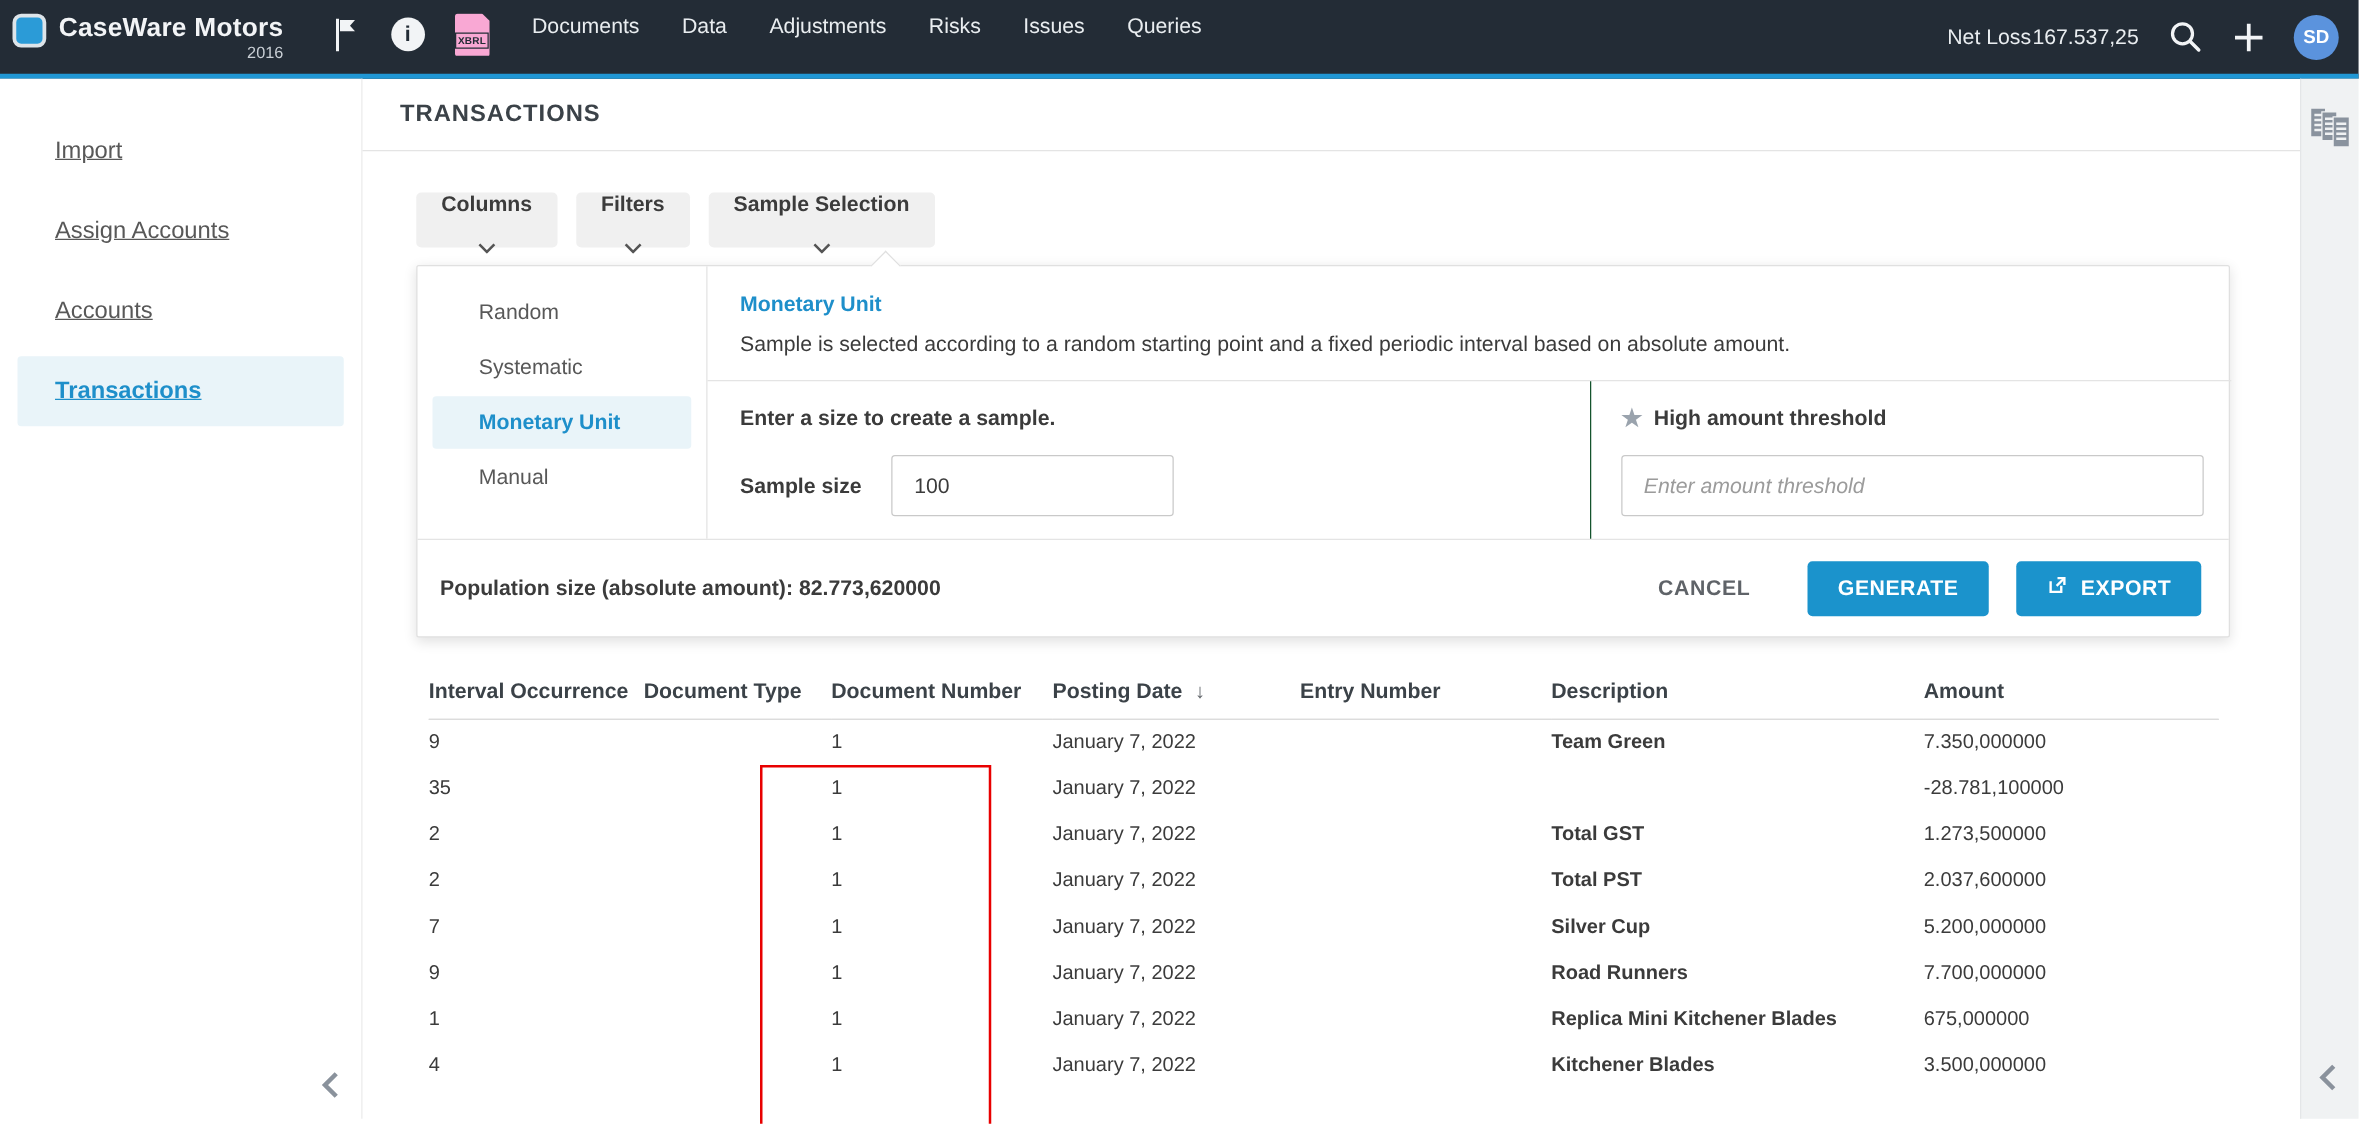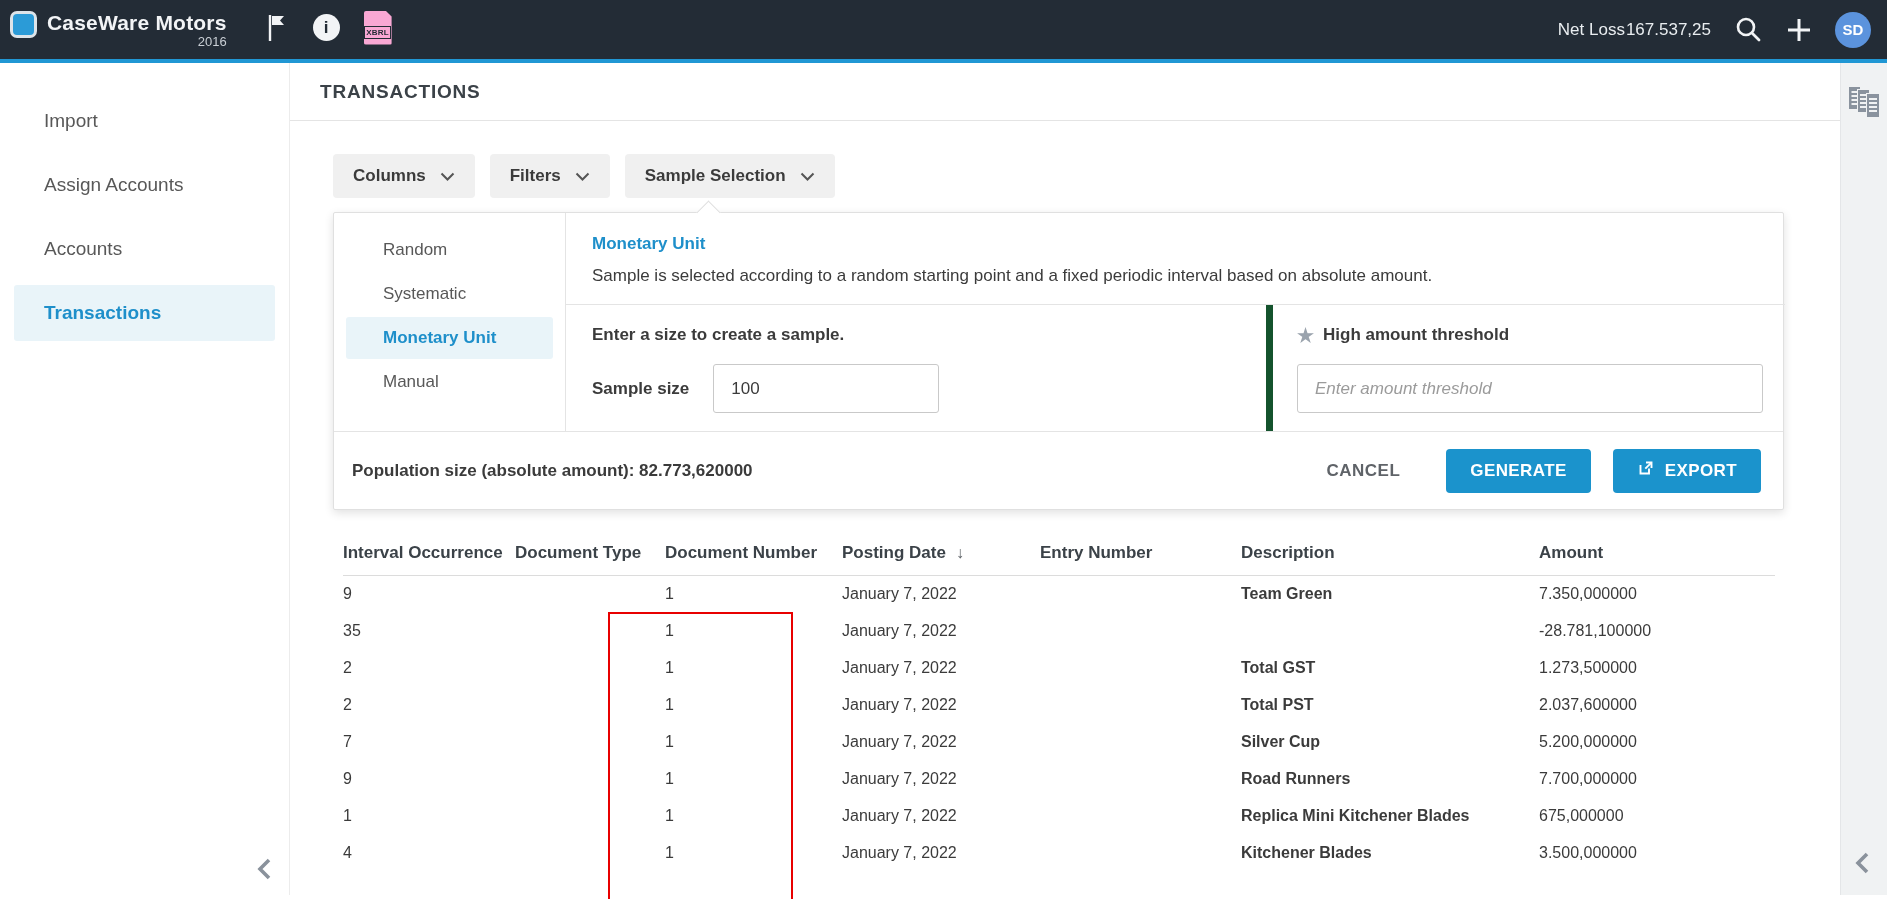--- a/index.html
+++ b/index.html
@@ -30,51 +30,51 @@
   .netloss { display:flex; align-items:center; gap:1px; color:#e9edf0; font-size:17px; }
   .search-ic svg, .plus-ic svg { display:block; }
   .avatar { width:36px; height:36px; border-radius:50%; background:#5b93dd; color:#fff;
     font-size:15px; font-weight:700; display:flex; align-items:center; justify-content:center; }
 
   
   .app { display:flex; height:832px; }
   .sidebar { width:290px; border-right:1px solid #ececec; position:relative; background:#fff;
     padding-top:22px; flex:0 0 auto; }
   .side-item { font-size:19px; color:#585858; padding:17px 10px 17px 30px; margin:8px 14px;
-    border-radius:3px; cursor:pointer; }
+    border-radius:3px; cursor:pointer;text-decoration:underline; }
   .side-item.active { background:#e9f4f9; color:#1e8fca; font-weight:600; }
   .side-collapse { position:absolute; bottom:8px; right:10px; cursor:pointer; }
 
   .main { flex:1; position:relative; }
   .page-header { height:58px; display:flex; align-items:center; padding-left:30px;
     border-bottom:1px solid #e4e4e4; }
   .page-title { font-size:19px; font-weight:700; letter-spacing:.8px; color:#3b4248; }
 
   .toolbar { padding:33px 0 0 43px; display:flex; gap:15px; }
   .tb-btn { height:44px; background:#f0f0f0; border:none; border-radius:4px; padding:0 20px;
     font-family:inherit; font-size:17px; font-weight:600; color:#3b3b3b; display:flex;
-    align-items:center; gap:14px; cursor:pointer; }
+    align-items:center; gap:14px; cursor:pointer;flex-direction:column; }
 
   
   .panel { position:relative; margin:14px 0 0 43px; width:1451px; background:#fff;
     border:1px solid #e0e0e0; border-radius:2px; box-shadow:0 3px 10px rgba(0,0,0,.12); }
   .panel::before { content:""; position:absolute; top:-9px; left:366px; width:16px; height:16px;
     background:#fff; border-left:1px solid #e0e0e0; border-top:1px solid #e0e0e0;
     transform:rotate(45deg); }
   .panel-body { display:flex; }
   .methods { width:232px; border-right:1px solid #e4e4e4; padding:14px 0 10px 0; flex:0 0 auto; }
   .method { font-size:17px; color:#585858; padding:11px 10px 11px 37px; margin:2px 12px;
     border-radius:3px; cursor:pointer; }
   .method.active { background:#e9f4f9; color:#1e8fca; font-weight:600; }
   .panel-right { flex:1; display:flex; flex-direction:column; }
   .method-info { padding:21px 26px 18px 26px; border-bottom:1px solid #e4e4e4; }
   .method-title { color:#1e8fca; font-size:17px; font-weight:700; margin-bottom:12px; }
   .method-desc { font-size:17px; color:#3b3b3b; }
   .config { display:flex; }
-  .config-left { width:707px; border-right:7px solid #14532d; padding:20px 12px 18px 26px; flex:0 0 auto; }
+  .config-left { width:707px; border-right:1px solid #14532d; padding:20px 12px 18px 26px; flex:0 0 auto; }
   .config-heading { font-size:17px; font-weight:700; margin-bottom:19px; }
   .size-row { display:flex; align-items:center; gap:24px; }
   .size-label { font-size:17px; font-weight:700; }
   .size-input { width:226px; height:49px; border:1px solid #c9c9c9; border-radius:3px;
     font-family:inherit; font-size:17px; color:#3b3b3b; padding:0 17px; }
   .config-right { flex:1; padding:20px 22px 18px 24px; }
   .thr-heading { font-size:17px; font-weight:700; display:flex; align-items:center; gap:9px;
     margin-bottom:19px; }
   .star-ic { color:#9aa3ad; font-size:19px; line-height:1; }
   .thr-input { width:466px; height:49px; border:1px solid #c9c9c9; border-radius:3px;
@@ -124,20 +124,28 @@
         <svg width="24" height="30" viewBox="0 0 24 30">
             <path d="M5 2 v26" stroke="#f2f4f6" stroke-width="2.4"></path>
             <path d="M7 3 h12 l-4 4.5 4 4.5 h-12 z" fill="#f2f4f6"></path>
           </svg>
       </span>
       <span class="info-ic">i</span>
       <span class="xbrl-ic">
         <span class="xbrl-label">XBRL</span>
       </span>
     </div>
+    <nav class="nav-menu">
+      <span class="nav-menu-item">Documents</span>
+      <span class="nav-menu-item">Data</span>
+      <span class="nav-menu-item">Adjustments</span>
+      <span class="nav-menu-item">Risks</span>
+      <span class="nav-menu-item">Issues</span>
+      <span class="nav-menu-item">Queries</span>
+    </nav>
   </div>
   <div class="nav-right">
     <div class="netloss">
       <span>Net Loss</span>
       <span>167.537,25</span>
     </div>
     <span class="search-ic">
       <svg width="30" height="30" viewBox="0 0 30 30">
           <circle cx="13" cy="12" r="8" fill="none" stroke="#f2f4f6" stroke-width="2.6"></circle>
           <line x1="19" y1="18" x2="26" y2="25" stroke="#f2f4f6" stroke-width="2.8" stroke-linecap="round"></line>

